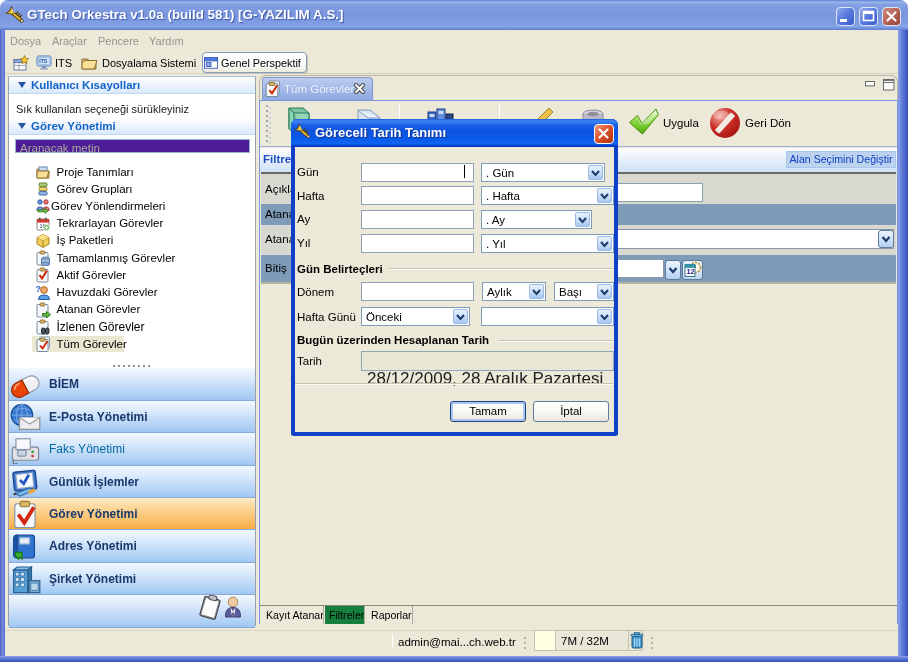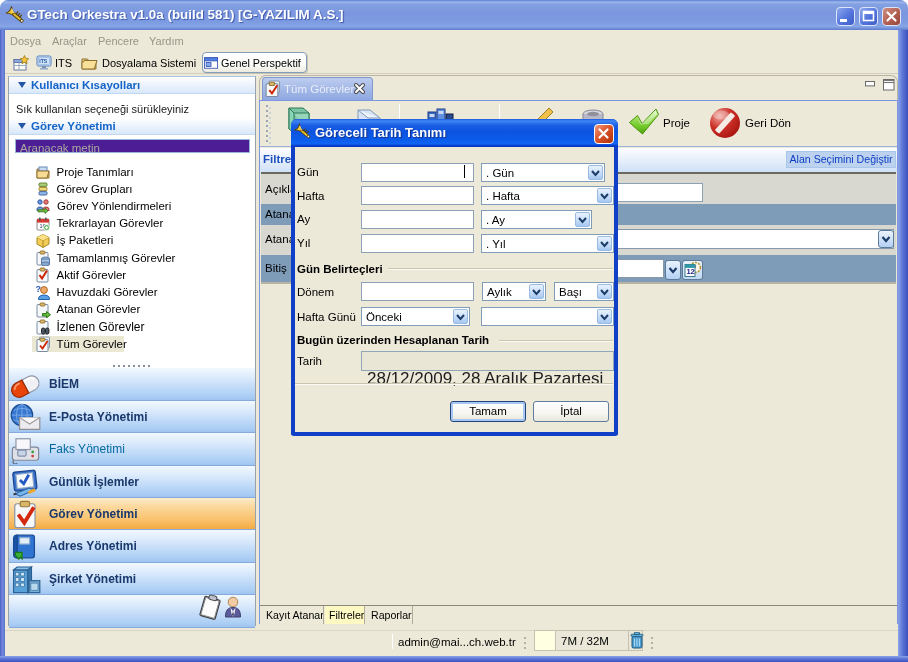--- a/index.html
+++ b/index.html
@@ -171,21 +171,21 @@
     <rect x="4" y="10.6" width="8" height="3.4" rx="1" fill="#90b8e8" stroke="#4868a8"></rect>
   </svg>
 <span class="abs" style="left:56.5px;top:182.7px;font-size:11.5px;color:#000;white-space:nowrap">Görev Grupları</span>
 <svg class="abs" style="left:35px;top:198.4px" width="16" height="16" viewBox="0 0 16 16">
     <circle cx="5" cy="4" r="2.2" fill="#6898e0" stroke="#3858a0"></circle>
     <path d="M2 11 c0-2.6 6-2.6 6 0 v1.5 H2z" fill="#6898e0" stroke="#3858a0"></path>
     <circle cx="11" cy="4" r="2.2" fill="#e87878" stroke="#a03838"></circle>
     <path d="M8 11 c0-2.6 6-2.6 6 0 v1.5 H8z" fill="#e87878" stroke="#a03838"></path>
     <path d="M3 14 h7 v-1.6 l3 2.6 -3 2.6 v-1.6 h-7z" fill="#78c850" stroke="#3f7820" transform="translate(0,-2.2)"></path>
   </svg>
-<span class="abs" style="left:57px;top:199.9px;font-size:11.5px;color:#000;white-space:nowrap">Görev Yönlendirmeleri</span>
+<span class="abs" style="left:51px;top:199.9px;font-size:11.5px;color:#000;white-space:nowrap">Görev Yönlendirmeleri</span>
 <svg class="abs" style="left:35px;top:215.6px" width="16" height="16" viewBox="0 0 16 16">
     <rect x="2" y="3" width="12" height="11" rx="1" fill="#fff" stroke="#888"></rect>
     <rect x="2" y="3" width="12" height="3.6" fill="#d83830"></rect>
     <rect x="4" y="1.6" width="1.6" height="3" fill="#555"></rect>
     <rect x="10" y="1.6" width="1.6" height="3" fill="#555"></rect>
     <text x="4.4" y="11.6" font-size="5.5" fill="#336">16</text>
     <circle cx="11.6" cy="11.6" r="3" fill="#48b048" stroke="#fff"></circle>
     <path d="M11.6 10 v3.2 M10 11.6 h3.2" stroke="#fff" stroke-width="1.2"></path>
   </svg>
 <span class="abs" style="left:56.5px;top:217.1px;font-size:11.5px;color:#000;white-space:nowrap">Tekrarlayan Görevler</span>
@@ -405,21 +405,21 @@
       <linearGradient id="gg" x1="0" y1="0" x2="0" y2="1">
         <stop offset="0" stop-color="#e8fcd0"></stop>
         <stop offset="0.35" stop-color="#a0e060"></stop>
         <stop offset="0.7" stop-color="#70c828"></stop>
         <stop offset="1" stop-color="#50a010"></stop>
       </linearGradient>
     </defs>
     <path d="M1.5 15.5 L9.5 8.5 L14 16.5 L28 2 L30.5 7.5 L14.5 27 L7.5 21z" fill="url(#gg)" stroke="#48940c" stroke-width="1"></path>
     <path d="M9.5 9.5 L13.5 16.5 L27.5 3.5 L29 7 L20 17 L12 17.5z" fill="#ffffff" opacity="0.35"></path>
   </svg>
-<span class="abs uygtext" style="left:663px">Proje</span>
+<span class="abs uygtext" style="left:663px">Uygula</span>
 <svg class="abs" style="left:709px;top:107px" width="32" height="32" viewBox="0 0 32 32">
     <defs>
       <radialGradient id="rr" cx="0.32" cy="0.28" r="1">
         <stop offset="0" stop-color="#f0a8a0"></stop>
         <stop offset="0.4" stop-color="#cc3028"></stop>
         <stop offset="0.8" stop-color="#a81410"></stop>
         <stop offset="1" stop-color="#880c08"></stop>
       </radialGradient>
       <clipPath id="cp">
         <circle cx="16" cy="16" r="12.2"></circle>
@@ -460,21 +460,21 @@
 <div class="abs" style="left:682px;top:259.5px;width:21px;height:20px;border:1px solid #5c7a9a;border-radius:3px;background:linear-gradient(180deg,#eaf3fd,#c2d9f2)"><svg width="19" height="18">
       <circle cx="12.5" cy="6.5" r="5" fill="#f8f6ea" stroke="#b89838" stroke-width="1.6" stroke-dasharray="2 1.2"></circle>
       <path d="M12.5 4 v3" stroke="#889"></path>
       <rect x="2" y="3.5" width="10" height="12" fill="#fff" stroke="#3a7a8a"></rect>
       <rect x="2" y="3.5" width="10" height="3.4" fill="#2e98aa"></rect>
       <text x="3.4" y="13.4" font-size="7.5" font-weight="bold" fill="#202090" font-family="Liberation Sans">12</text>
     </svg></div>
 <div class="abs" id="frowend"></div>
 <div class="abs" id="btabs"></div>
 <span class="abs btab" style="left:262px;width:62px;border-right:1px solid #b0ab9b;padding:3px 0 0 4px">Kayıt Atanan</span>
-<span class="abs btab" style="left:325px;width:40px;background:#fef9c3;border-right:1px solid #b0ab9b;padding:3px 0 0 4px">Filtreler</span>
+<span class="abs btab" style="left:325px;width:40px;background:#15803d;border-right:1px solid #b0ab9b;padding:3px 0 0 4px">Filtreler</span>
 <span class="abs btab" style="left:366px;width:47px;border-right:1px solid #b0ab9b;padding:3px 0 0 5px">Raporlar</span>
 <div class="abs" id="statusbar"></div>
 <div class="abs vsep" style="left:392px"></div>
 <span class="abs" id="admin">admin@mai...ch.web.tr</span>
 <svg class="abs" style="left:523px;top:636px" width="5" height="14" viewBox="0 0 5 14">
     <circle cx="2" cy="2" r="1.1" fill="#a8a49a"></circle>
     <circle cx="2" cy="7" r="1.1" fill="#a8a49a"></circle>
     <circle cx="2" cy="12" r="1.1" fill="#a8a49a"></circle>
   </svg>
 <div class="abs" id="memwidget">

